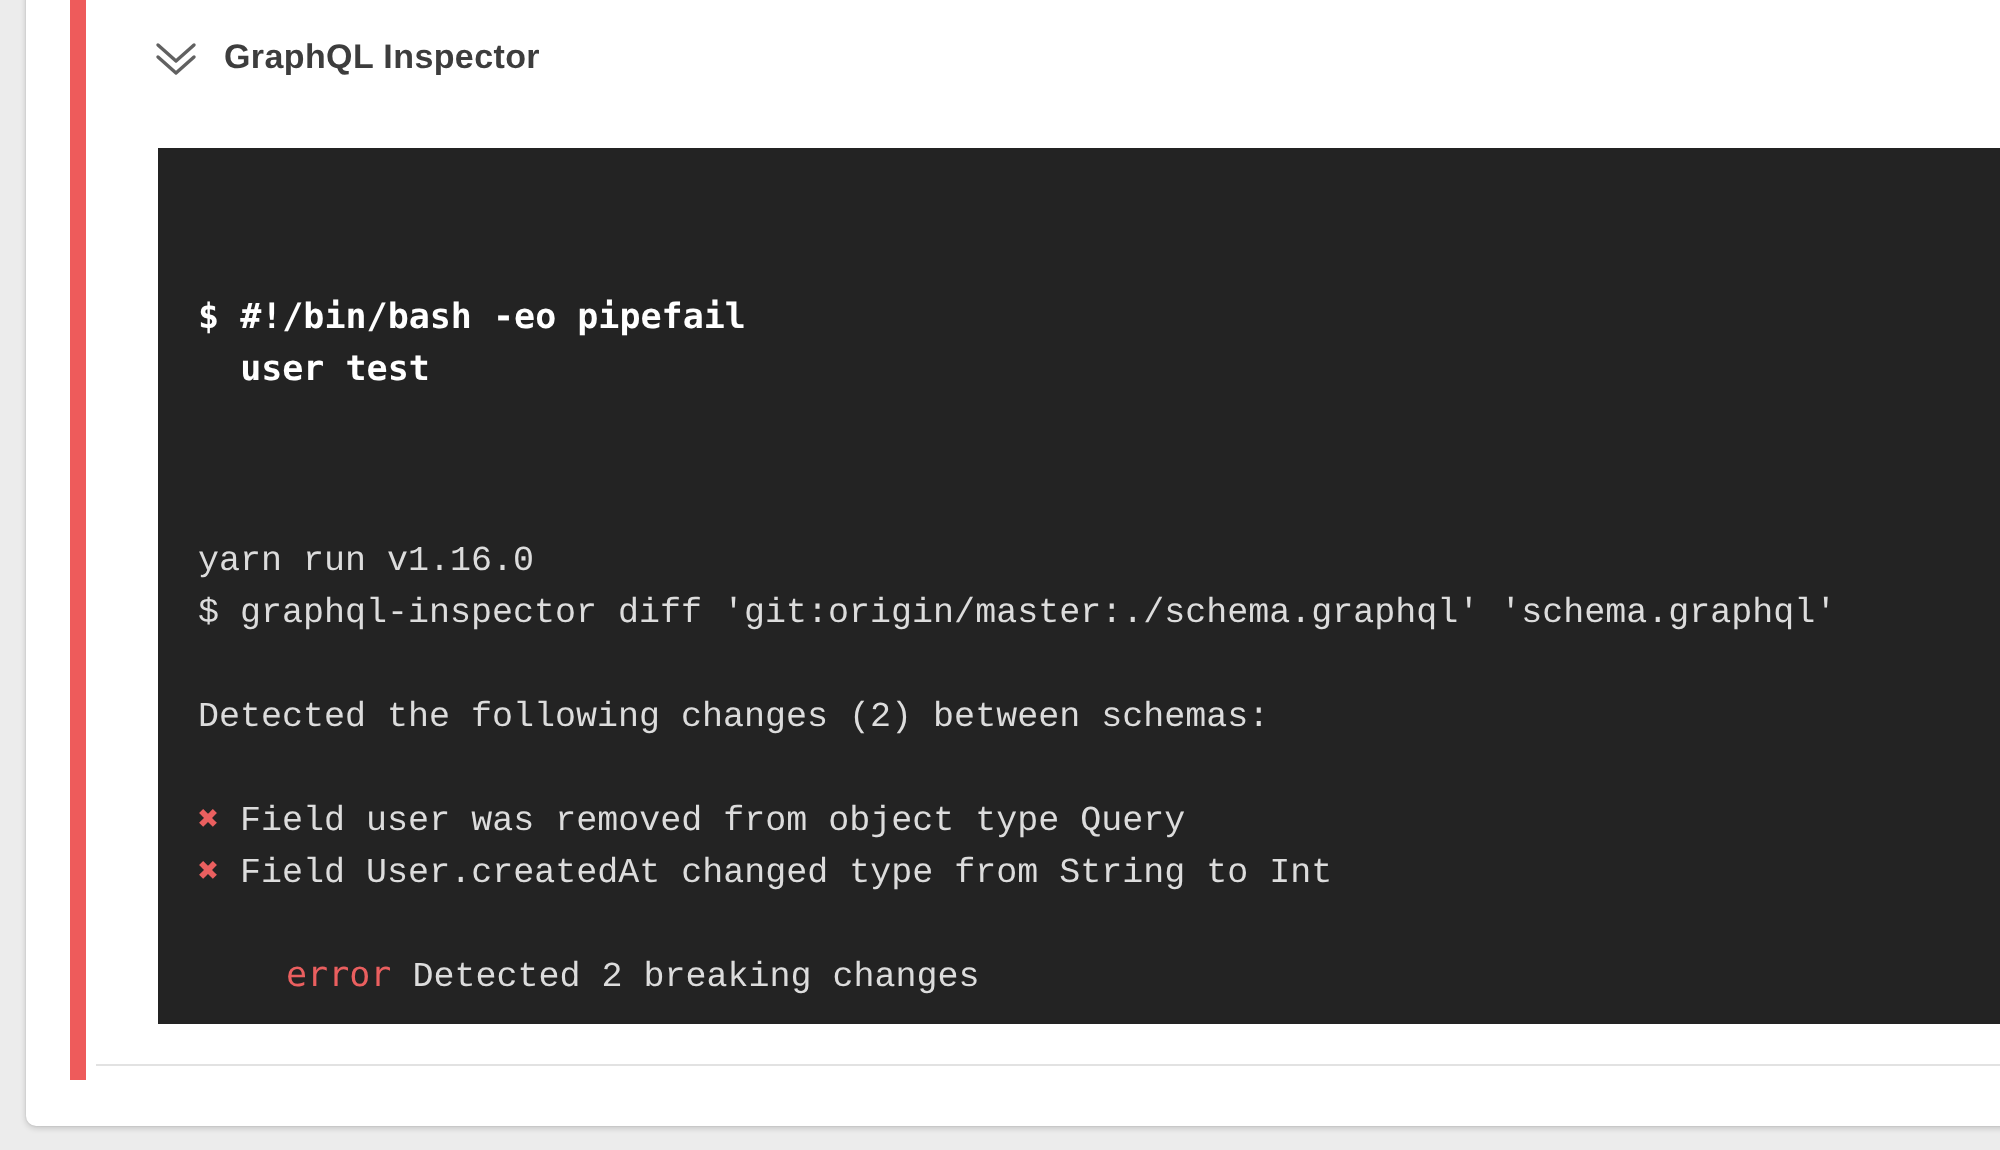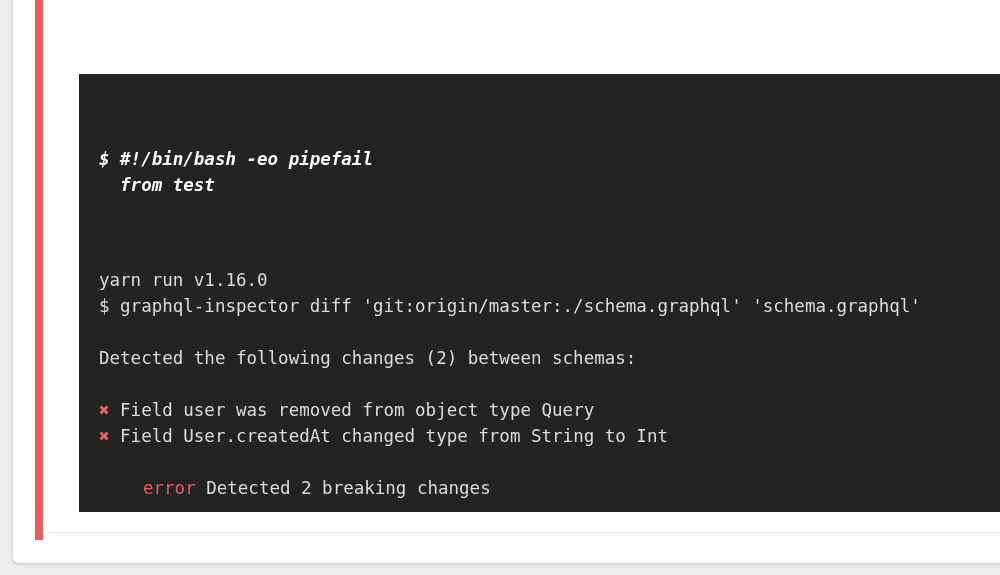--- a/index.html
+++ b/index.html
@@ -56,42 +56,51 @@
     background: var(--terminal-bg, #232323);
     padding: 20px 0 0 20px;
     font-family: "DejaVu Sans Mono", "Liberation Mono", monospace;
     font-size: 17.5px;
     line-height: 26px;
     white-space: pre;
     overflow: hidden;
   }
   .cmd-block { margin-bottom: 17px; }
   .term-line { height: 26px; }
-  .seg-plain { color: var(--terminal-text, #dcdcdc); }
-  .seg-bold  { color: var(--terminal-bold, #ffffff); font-weight: bold; font-style: italic; }
+  .seg-plain { color: var(--terminal-text, #dcdcdc); font-family: Liberation Mono, monospace; }
+  .seg-bold  { color: var(--terminal-bold, #ffffff); font-weight: bold; }
   .seg-error { color: var(--terminal-error, #ea5f5f); margin-left: 44px; }
   .seg-cross { color: var(--terminal-error, #ea5f5f); }
   .bottom-divider {
     position: absolute;
     left: 35px;
     right: 0;
     top: 540px;
     height: 1px;
     background: var(--divider, #e2e2e2);
   }
 </style>
 </head>
 <body>
 
 <div class="canvas">
   <div class="card">
 
+    <div class="step-header">
+      <span class="chevron-wrap">
+        <svg width="26" height="25" viewBox="0 0 26 25" fill="none">
+          <path d="M4 5.5 L13 13.5 L22 5.5" stroke="#616161" stroke-width="1.7" stroke-linecap="round" stroke-linejoin="round" fill="none"></path>
+          <path d="M4 11.5 L13 19.5 L22 11.5" stroke="#616161" stroke-width="1.7" stroke-linecap="round" stroke-linejoin="round" fill="none"></path>
+        </svg>
+      </span>
+      <span class="step-title">GraphQL Inspector</span>
+    </div>
 
     <div class="terminal">
-      <div class="cmd-block" id="cmd-block"><div class="term-line"><span class="seg-bold">$ #!/bin/bash -eo pipefail</span></div><div class="term-line"><span class="seg-bold">  from test</span></div></div>
+      <div class="cmd-block" id="cmd-block"><div class="term-line"><span class="seg-bold">$ #!/bin/bash -eo pipefail</span></div><div class="term-line"><span class="seg-bold">  user test</span></div></div>
       <div class="out-block" id="out-block"><div class="term-line"><span class="seg-plain">yarn run v1.16.0</span></div><div class="term-line"><span class="seg-plain">$ graphql-inspector diff 'git:origin/master:./schema.graphql' 'schema.graphql'</span></div><div class="term-line">&nbsp;</div><div class="term-line"><span class="seg-plain">Detected the following changes (2) between schemas:</span></div><div class="term-line">&nbsp;</div><div class="term-line"><span class="seg-cross">✖</span><span class="seg-plain"> Field user was removed from object type Query</span></div><div class="term-line"><span class="seg-cross">✖</span><span class="seg-plain"> Field User.createdAt changed type from String to Int</span></div><div class="term-line">&nbsp;</div><div class="term-line"><span class="seg-error">error</span><span class="seg-plain"> Detected 2 breaking changes</span></div><div class="term-line">&nbsp;</div></div>
     </div>
 
     <div class="bottom-divider"></div>
   </div>
 
   <div class="status-stripe"></div>
 </div>
 
 </body></html>

